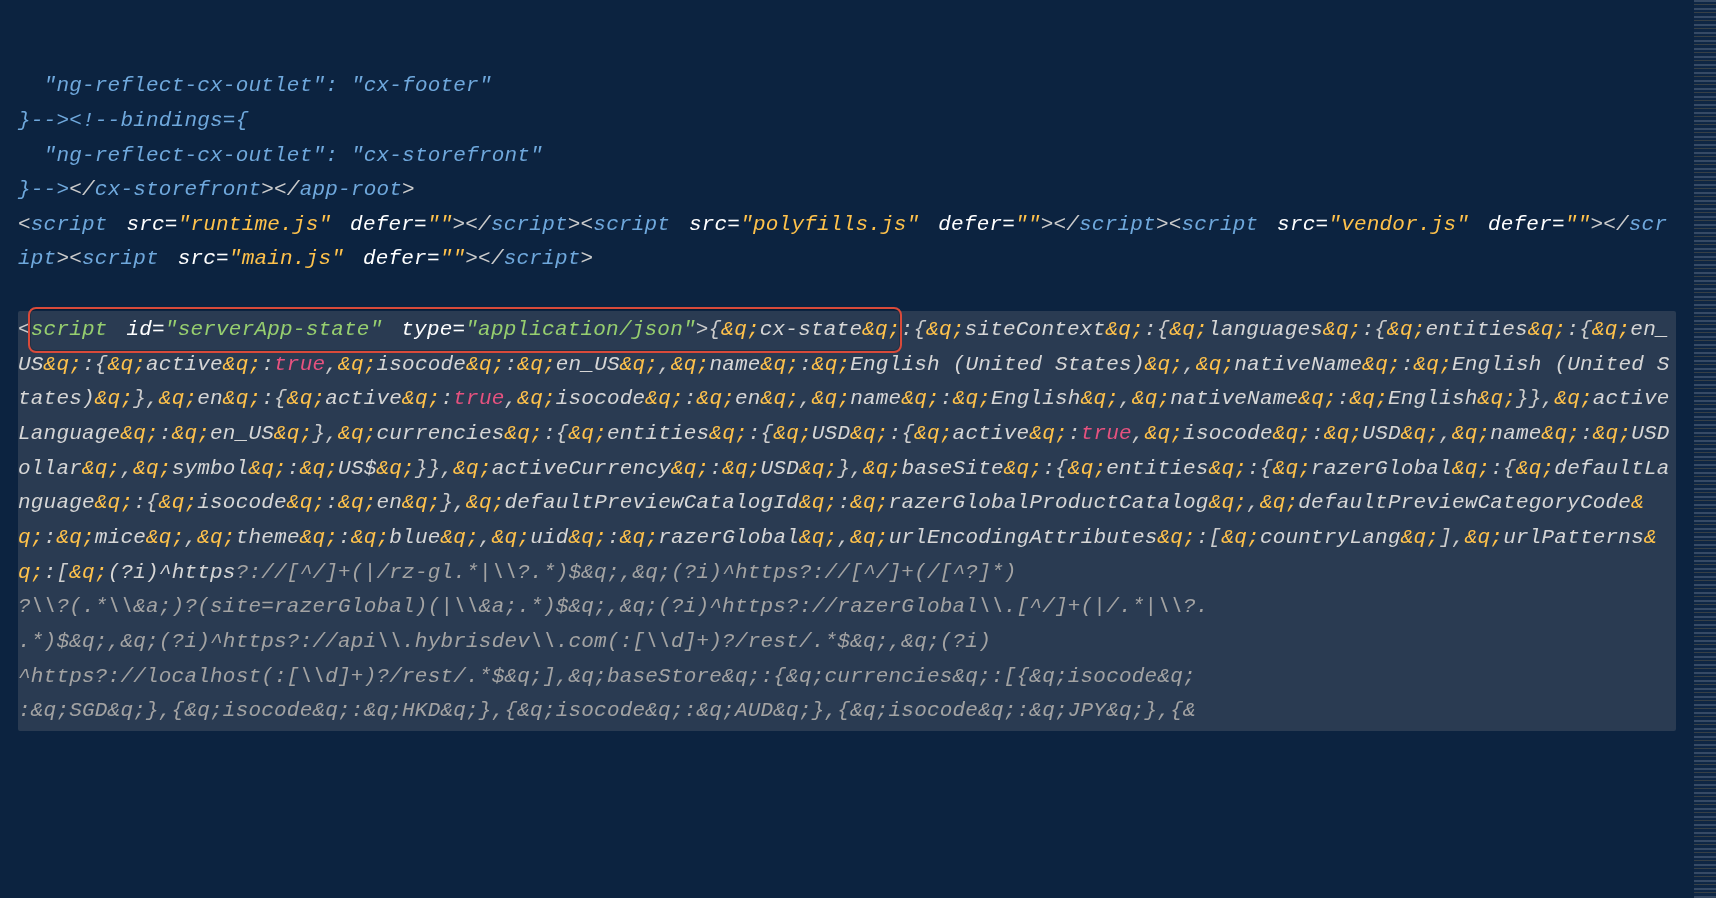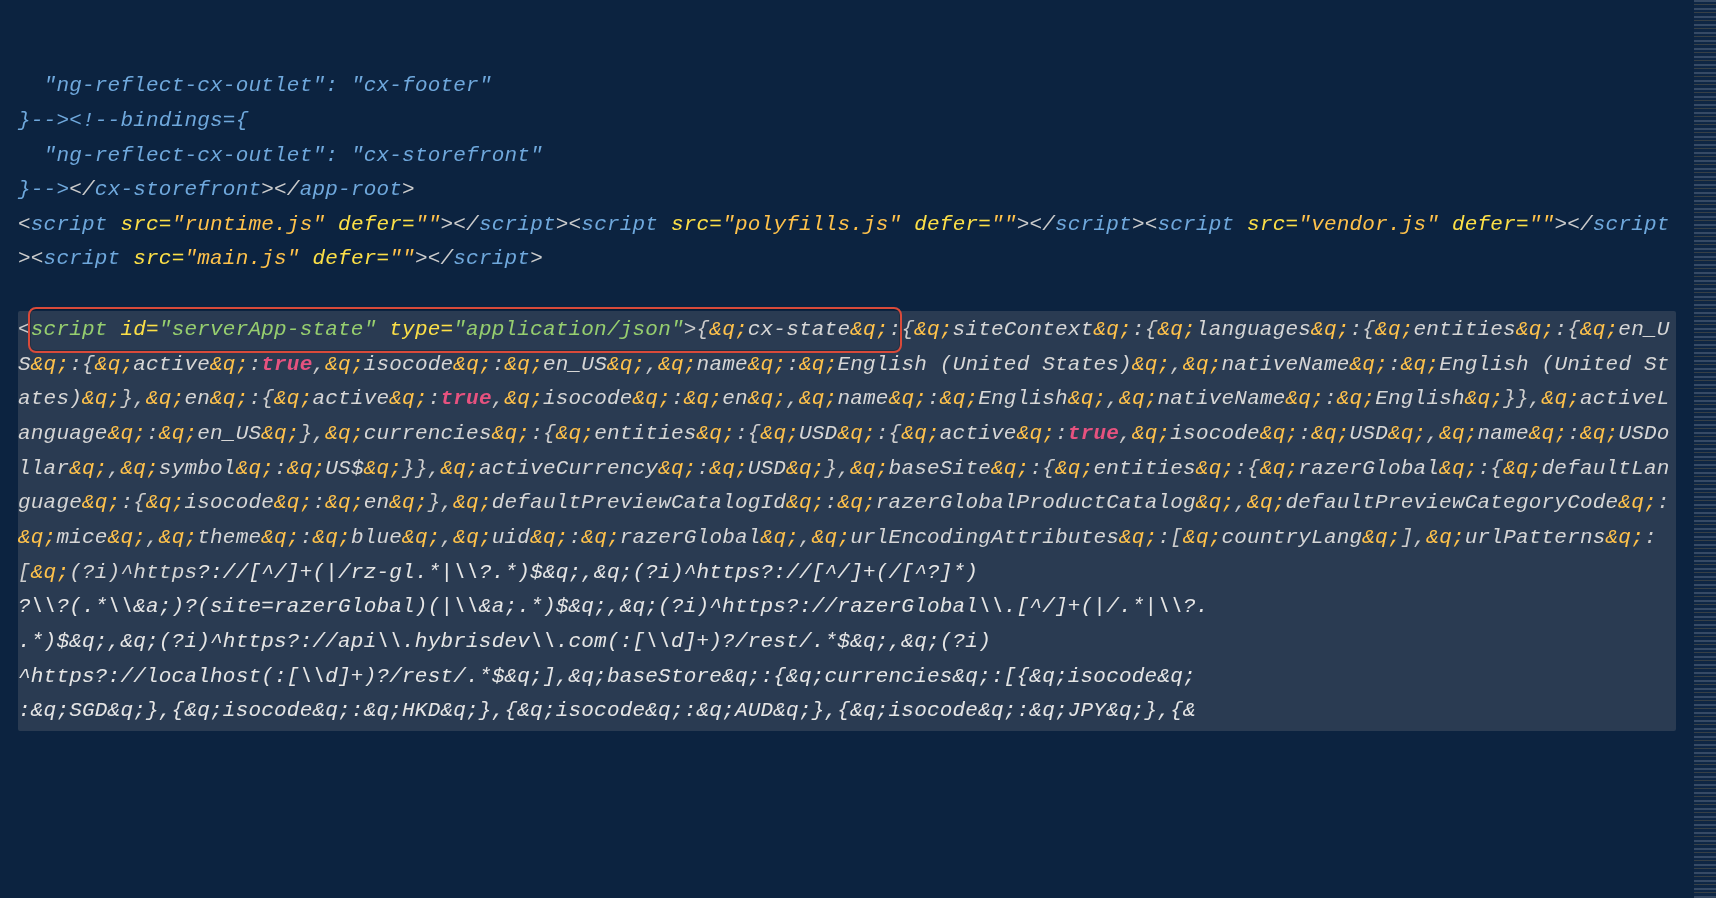--- a/index.html
+++ b/index.html
@@ -34,27 +34,27 @@
       to bottom,
       rgba(180, 190, 210, 0.25) 0 2px,
       rgba(30, 60, 100, 0.15) 2px 4px,
       rgba(255, 200, 100, 0.18) 4px 5px,
       rgba(30, 60, 100, 0.12) 5px 8px
     );
   }
   
   .t-punc   { color: #cccccc; font-style: italic; }
   .t-tag    { color: #6fa8dc; font-style: italic; text-align: right; } 
-  .t-attr   { color: #fde047; font-style: italic; } 
+  .t-attr   { color: #ffffff; font-style: italic; margin-left: 6px; } 
   .t-str    { color: #ffc24b; font-style: italic; } 
   .t-q      { color: #ffc24b; font-style: italic; } 
   .t-key    { color: #d6d6d6; font-style: italic; font-family: Liberation Mono, monospace; } 
-  .t-true   { color: #e6527f; font-style: italic; font-weight: bold; } 
+  .t-true   { color: #e6527f; font-style: italic; } 
   .t-brace  { color: #cccccc; font-style: italic; }
-  .t-regex  { color: #e5e5e5; font-style: italic; } 
+  .t-regex  { color: #a3a3a3; font-style: italic; } 
   .t-comment{ color: #6fa8dc; font-style: italic; }
   .t-script { color: #97cf6f; font-style: italic; } 
   .t-green  { color: #97cf6f; font-style: italic; }
 
   .highlight-box {
     position: absolute;
     border: 2px solid #d94a3a;
     border-radius: 8px;
     pointer-events: none;
     box-shadow: 0 0 0 1px rgba(0,0,0,0.2) inset;

